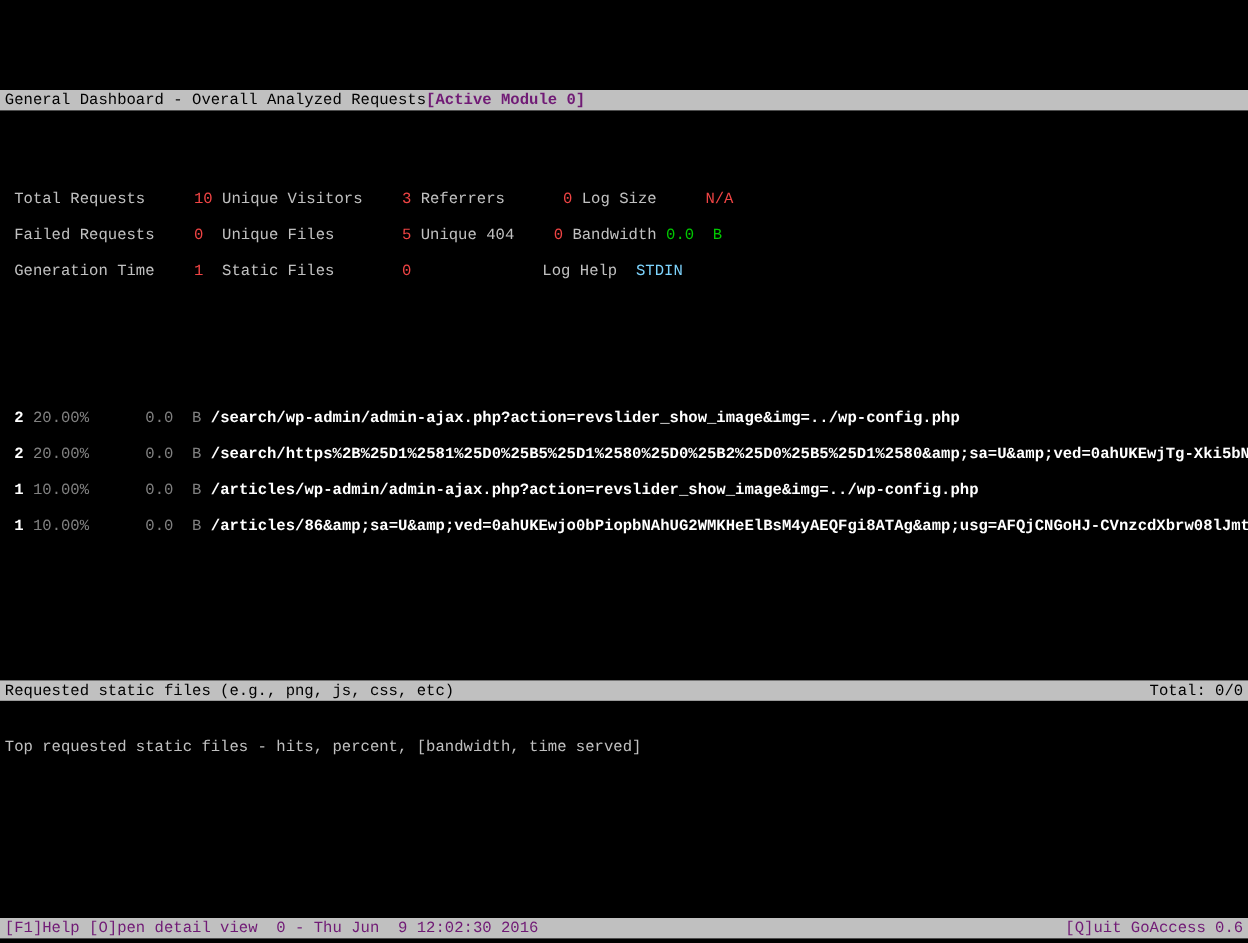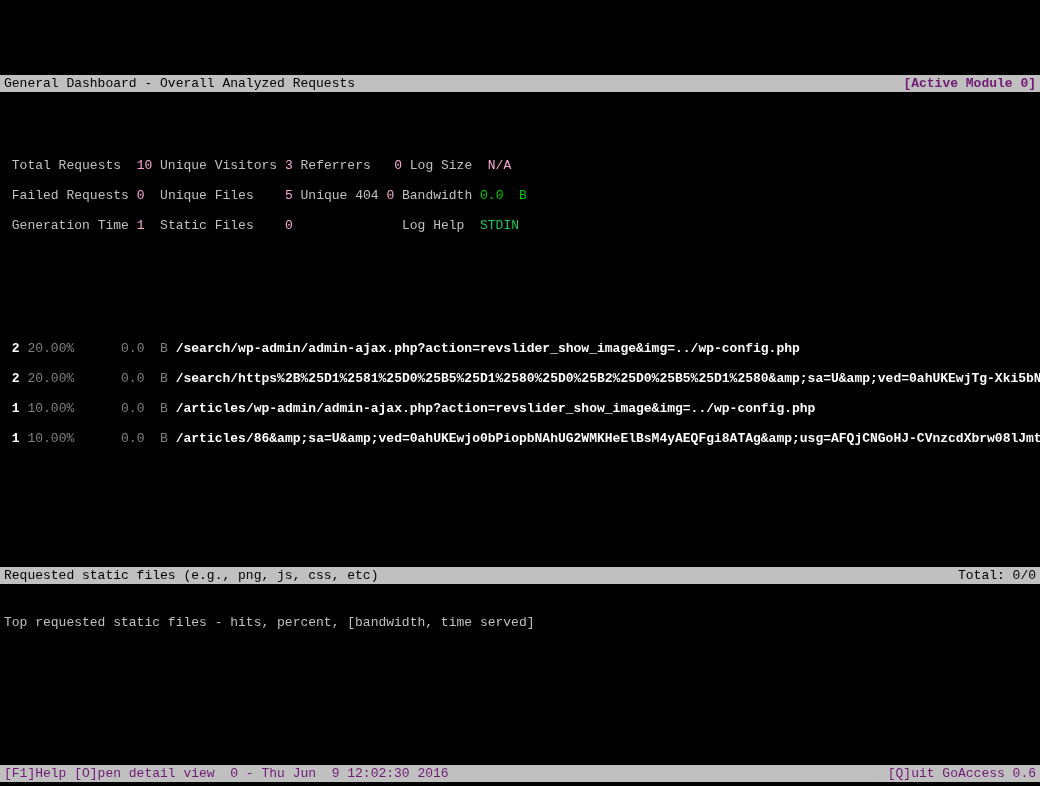--- a/index.html
+++ b/index.html
@@ -9,33 +9,33 @@
     font-family: "Courier New", monospace;
     font-size: 13px;
     line-height: 15px;
     width: 1040px;
     height: 786px;
     overflow: hidden;
     white-space: pre;
   }
   .header-bar {
     display: flex;
-    justify-content: space-between;
+    justify-content: flex-start;
     background: #c0c0c0;
     color: #000;
     padding: 1px 4px;
   }
   .active-module {
     color: #701a75;
     background: #c0c0c0;
     font-weight: bold;
   }
-  .cyan { color: #f9a8d4; }
+  .cyan { color: #ef4444; margin-left: 25px; }
   .green { color: #00c800; }
-  .yellow { color: #22c55e; }
+  .yellow { color: #7dd3fc; }
   .white { color: #ffffff; font-weight: bold; }
   .dim { color: #808080; }
   .section-bar {
     display: flex;
     justify-content: space-between;
     background: #c0c0c0;
     color: #000;
     padding: 1px 4px;
     gap: 34px;
   }

